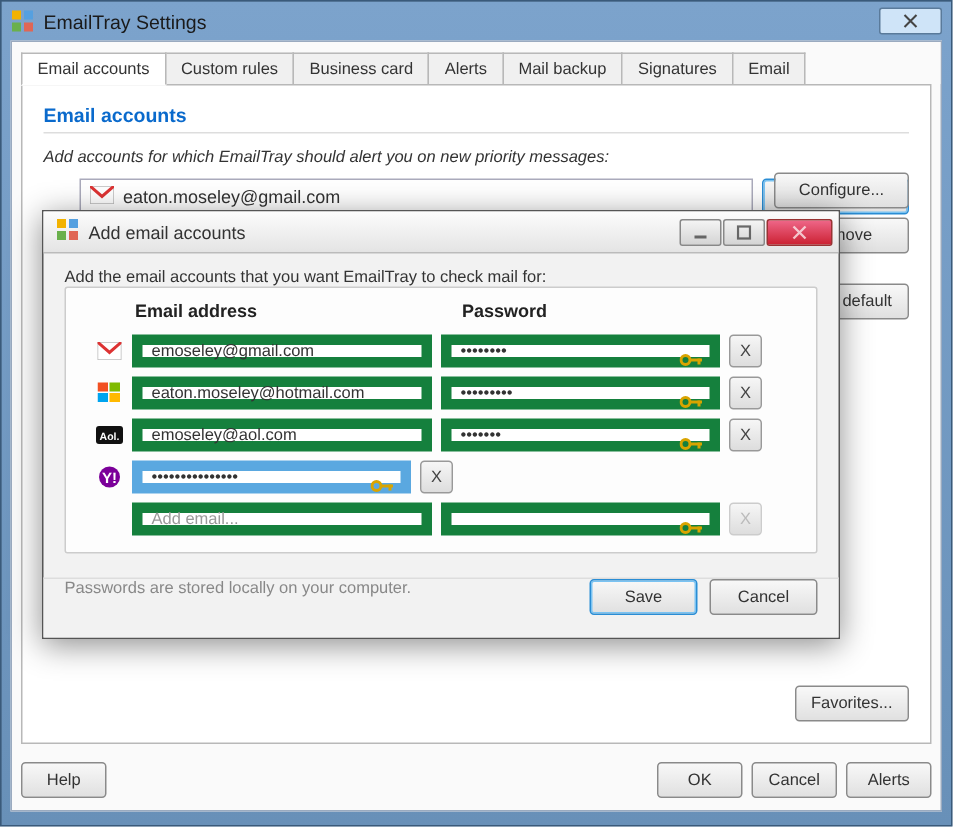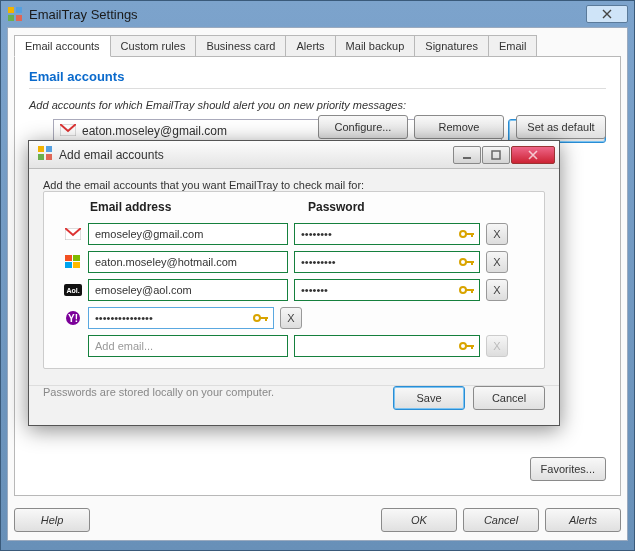--- a/index.html
+++ b/index.html
@@ -20,47 +20,47 @@
 .tab-body { border: 1px solid #b8b8b8; margin: 0 6px; padding: 12px 14px; height: 440px; background: #fff; position: relative; }
 
 .section-title { color: #0a6acc; font-weight: bold; font-size: 13px; border-bottom: 1px solid #ddd; padding-bottom: 4px; margin-bottom: 10px; }
 .instruction { color: #333; margin-bottom: 8px; font-size: 11px; font-style: italic; }
 .account-row { display: flex; align-items: center; gap: 6px; margin-bottom: 10px; margin-left: 24px; }
 .account-input { flex: 1; height: 24px; border: 1px solid #aab; padding: 2px 6px; display: flex; align-items: center; gap: 6px; background: #fff; }
 .account-input span { color: #333; font-size: 12px; }
 .btn { height: 24px; padding: 0 10px; background: linear-gradient(to bottom, #f8f8f8, #e0e0e0); border: 1px solid #8a8a8a; border-radius: 3px; font-size: 11px; color: #333; display: inline-flex; align-items: center; justify-content: center; cursor: pointer; }
 .btn.highlight { border: 1px solid #2a8dd4; box-shadow: 0 0 0 1px #7ac3f2 inset; }
 .btn:disabled, .btn.disabled { color: #999; }
-.side-buttons { position: absolute; right: 14px; top: 58px; display: flex; flex-direction: row; gap: 6px; }
+.side-buttons { position: absolute; right: 14px; top: 58px; display: flex; flex-direction: column; gap: 6px; }
 .side-buttons .btn { width: 90px; }
 
 .bottom-bar { position: absolute; bottom: 8px; left: 6px; right: 6px; display: flex; gap: 6px; }
 .bottom-bar .spacer { flex: 1; }
-.bottom-bar .btn { width: 76px; font-style: italic; }
+.bottom-bar .btn { width: 57px; }
 
 .favorites-btn { position: absolute; right: 14px; bottom: 14px; }
 
 
 .dialog { position: absolute; left: 28px; top: 140px; width: 532px; height: 286px; background: #f2f2f2; border: 1px solid #555; box-shadow: 0 4px 20px rgba(0,0,0,.45); }
 .dlg-titlebar { height: 28px; background: linear-gradient(to bottom, #fcfcfc, #e4e4e4); display: flex; align-items: center; padding: 0 4px 0 8px; border-bottom: 1px solid #bbb; }
 .dlg-titlebar .title { font-size: 12px; color: #333; margin-left: 6px; }
 .dlg-titlebar .spacer { flex: 1; }
 .win-btn { width: 28px; height: 18px; margin-left: 1px; border: 1px solid #888; background: linear-gradient(to bottom, #f4f4f4, #d4d4d4); border-radius: 2px; display: flex; align-items: center; justify-content: center; }
 .win-btn.close { background: linear-gradient(to bottom, #e68, #c23); border-color: #933; color: #fff; width: 44px; }
 .win-btn svg { opacity: .7; }
 
 .dlg-body { padding: 10px 14px; }
 .dlg-instruction { color: #333; font-size: 11px; }
 .grid { border: 1px solid #ccc; border-radius: 2px; background: #fdfdfd; padding: 8px 20px; }
 .grid-head { display: flex; font-weight: bold; font-size: 12px; color: #222; padding: 0 0 6px 26px; }
 .gh-email { width: 218px; }
 .gh-pass { flex: 1; }
 .grid-row { display: flex; align-items: center; height: 28px; gap: 6px; }
 .ricon { width: 18px; height: 16px; display: flex; align-items: center; justify-content: center; }
-.tinput { height: 22px; border: 1px solid #15803d; background: #fff; padding: 2px 6px; font-size: 11px; color: #333; display: flex; align-items: center; }
+.tinput { height: 22px; border: 7px solid #15803d; background: #fff; padding: 2px 6px; font-size: 11px; color: #333; display: flex; align-items: center; }
 .w-email { width: 200px; }
 .w-pass { width: 186px; position: relative; }
 .w-pass .key { position: absolute; right: 4px; top: 3px; }
 .xbtn { width: 22px; height: 22px; border: 1px solid #999; border-radius: 3px; background: linear-gradient(to bottom,#f6f6f6,#ddd); display: flex; align-items: center; justify-content: center; font-size: 11px; color: #444; }
 .xbtn.disabled { color: #bbb; border-color: #ccc; }
 .placeholder { color: #999; }
 .tinput.focus { border-color: #5aa8e0; }
 .dlg-footer { position: absolute; bottom: 0; left: 0; right: 0; height: 40px; border-top: 1px solid #ddd; display: flex; align-items: flex-start; padding: 0 14px; gap: 8px; background: #f2f2f2; }
 .dlg-footer .note { color: #888; font-size: 11px; flex: 1; }
 .dlg-footer .btn { width: 72px; }

